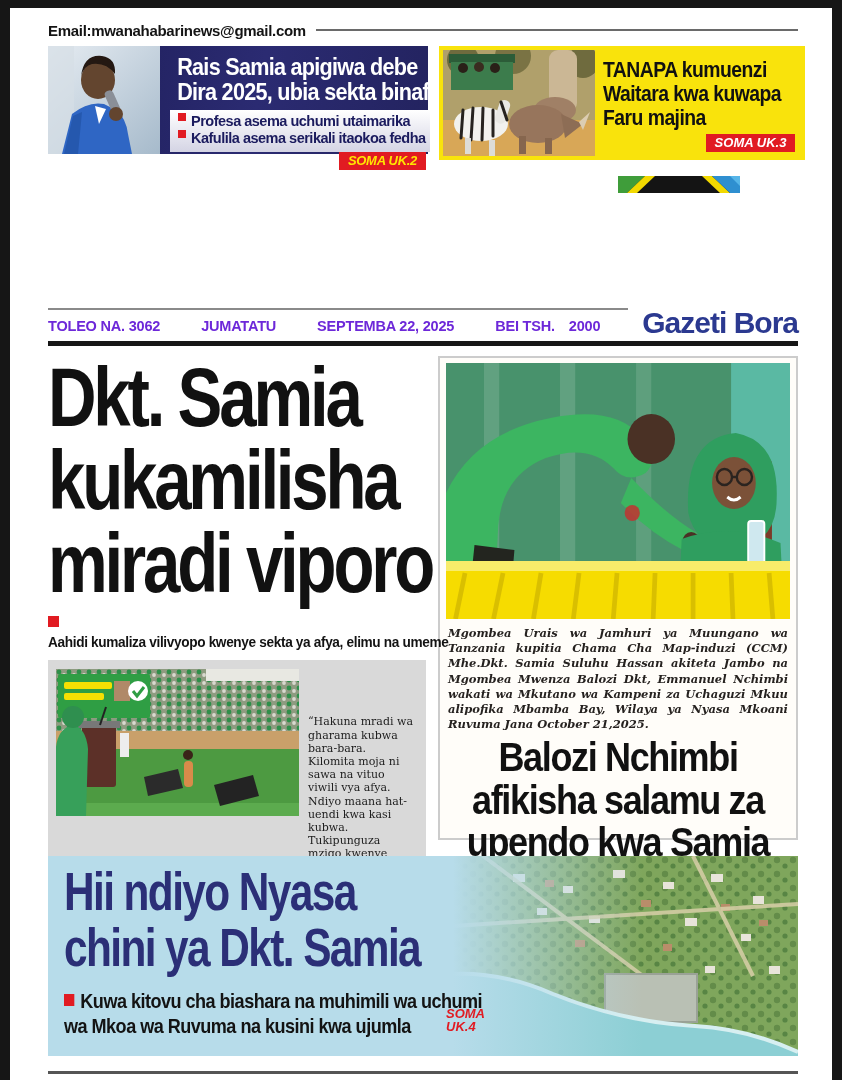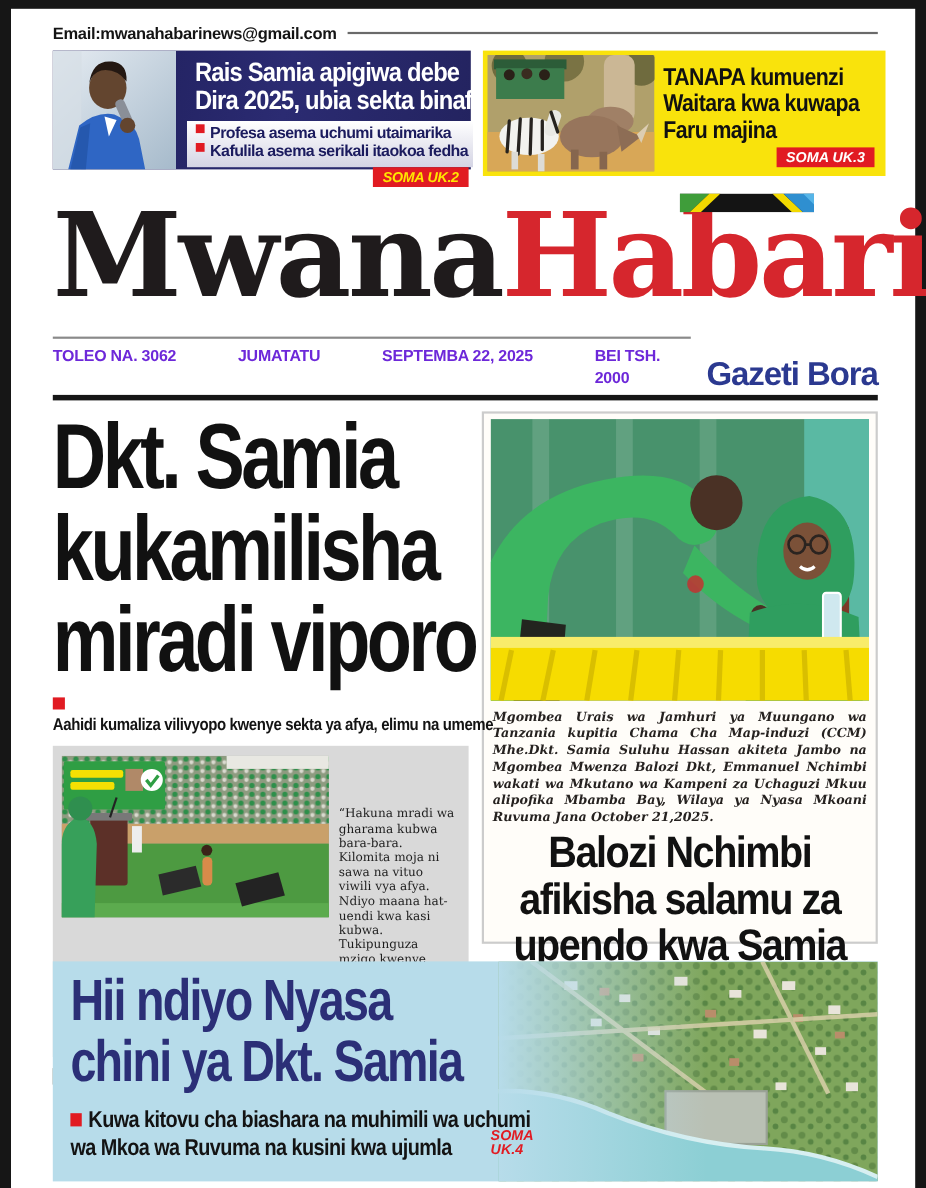--- a/index.html
+++ b/index.html
@@ -35,21 +35,21 @@
   .masthead{position:relative;height:126px;}
   .mast-title{font-family:"DejaVu Serif",serif;font-weight:bold;font-size:106px;line-height:1.05;
               letter-spacing:-3px;margin-top:6px;white-space:nowrap;}
   .mast-black{color:#1f1b1c;}
   .mast-red{color:#d6262d;}
   .flag{position:absolute;top:0;right:58px;width:122px;height:17px;}
   
   .info-bar{display:flex;align-items:flex-end;border-bottom:5px solid #161616;margin-top:4px;}
   .info-left{flex:1;border-top:2px solid #8a8a8a;display:flex;justify-content:space-between;
              padding:8px 28px 7px 0;font-size:14.5px;font-weight:bold;color:#6d28d9;letter-spacing:-0.2px;}
-  .price{display:flex;gap:4px;flex-direction:column;}
+  .price{display:flex;gap:14px;}
   .gazeti{font-size:30px;font-weight:bold;color:#2b3990;letter-spacing:-1px;padding-left:14px;margin-bottom:1px;white-space:nowrap;}
   
   .main-row{display:flex;gap:12px;margin-top:10px;height:484px;}
   .col-left{width:378px;flex:0 0 auto;}
   .lead-line{font-weight:bold;font-size:84px;line-height:0.99;letter-spacing:-4px;color:#111111;
              transform:scaleX(.8);transform-origin:left;white-space:nowrap;}
   .lead-sub{display:flex;align-items:flex-start;gap:6px;margin-top:8px;flex-direction:column;}
   .lead-sub .sq{width:11px;height:11px;margin-top:3px;}
   .lead-sub-text{font-size:15.5px;font-weight:bold;color:#131313;letter-spacing:-0.4px;white-space:nowrap;
                  transform:scaleX(.88);transform-origin:left;}
@@ -173,21 +173,20 @@
 
   <div class="masthead">
     <svg class="flag" viewBox="0 0 122 17" preserveAspectRatio="none">
       <rect width="122" height="17" fill="#141414"></rect>
       <polygon points="0,0 27,0 9,17 0,17" fill="#3f9d3a"></polygon>
       <polygon points="27,0 37,0 19,17 9,17" fill="#f2d900"></polygon>
       <polygon points="84,0 94,0 112,17 102,17" fill="#f2d900"></polygon>
       <polygon points="94,0 122,0 122,17 112,17" fill="#2f8fd0"></polygon>
       <polygon points="112,0 122,0 122,10" fill="#56b5e8"></polygon>
     </svg>
-    <div class="mast-title"><span class="mast-black">Mwana</span><span class="mast-red">Habari</span></div>
   </div>
 
   <div class="info-bar">
     <div class="info-left">
       <span>TOLEO NA. 3062</span>
       <span>JUMATATU</span>
       <span>SEPTEMBA 22, 2025</span>
       <span class="price">
         <span>BEI TSH.</span>
         <span>2000</span>

